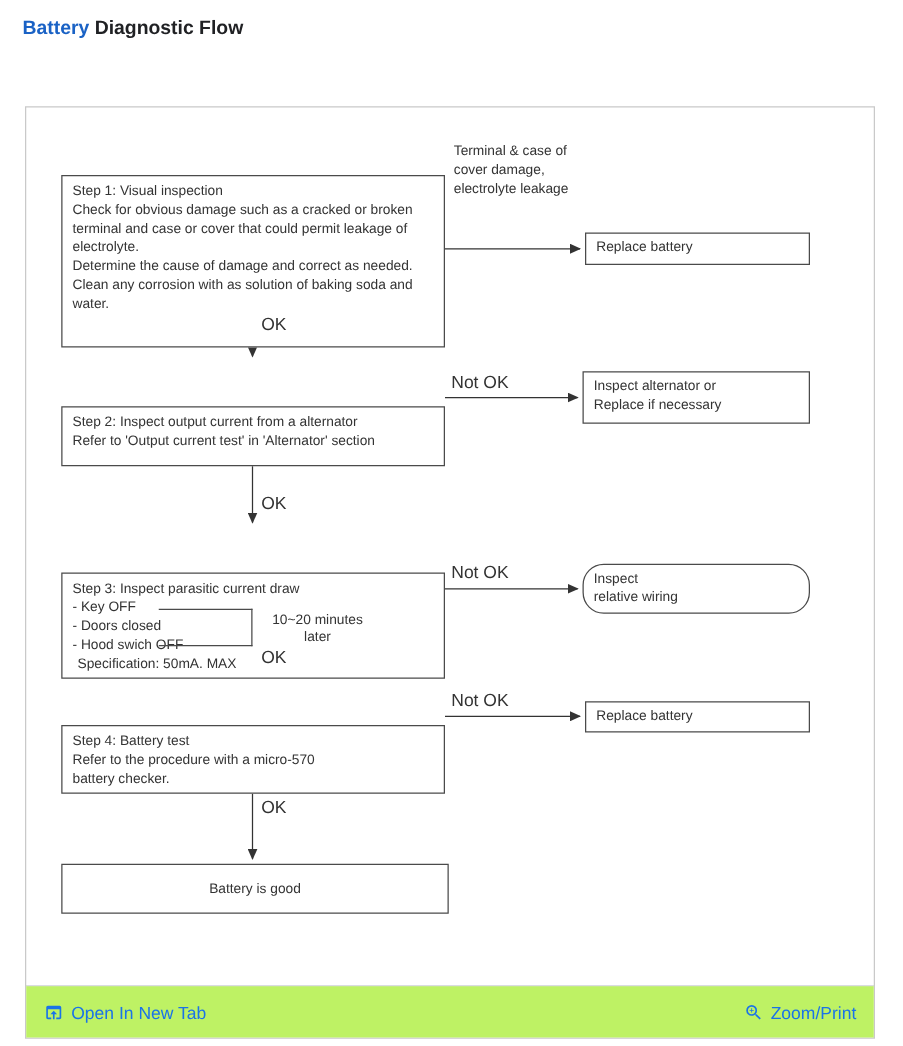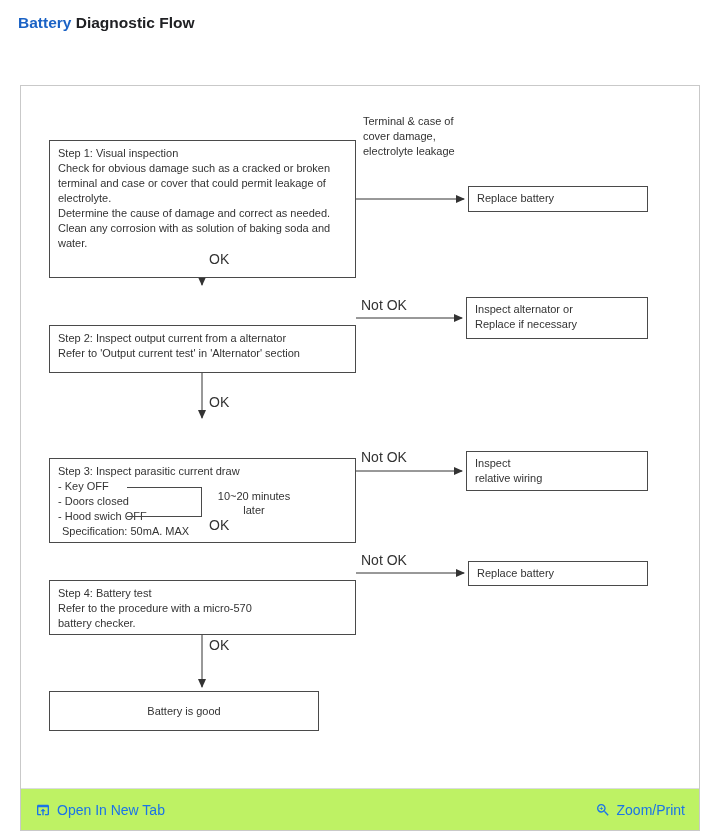--- a/index.html
+++ b/index.html
@@ -20,24 +20,24 @@
   .fbox.pad { padding:5px 8px;margin-top:36px; }
   .preline { white-space:pre-line; }
 
   .step1 { left:28px; top:18px; width:307px; height:138px; }
   .note1 { position:absolute; left:342px; top:28px; width:115px; line-height:15px; }
 
   .replace1 { left:447px; top:100px; width:180px; height:26px; padding:4px 8px; }
   .step2 { left:28px; top:203px; width:307px; height:48px; }
   .alt { left:445px; top:211px; width:182px; height:42px; padding:4px 8px; }
   .step3 { left:28px; top:336px; width:307px; height:85px; }
-  .wiring { left:445px; top:365px; width:182px; height:40px; padding:4px 8px; }
+  .wiring { left:445px; top:365px; width:182px; height:40px; padding:4px 8px;border-radius:17px; }
   .step4 { left:28px; top:458px; width:307px; height:55px; }
   .replace2 { left:447px; top:475px; width:180px; height:25px; padding:4px 8px; }
-  .good { left:28px; top:605px; width:270px; height:40px; display:flex; align-items:center; justify-content:center; }
+  .good { left:28px; top:605px; width:310px; height:40px; display:flex; align-items:center; justify-content:center; }
 
   .lbl { position:absolute; font-size:14px; color:#333; }
   .ok1 { left:188px; top:165px; }
   .ok2 { left:188px; top:308px; }
   .ok3 { left:188px; top:431px; }
   .ok4 { left:188px; top:551px; }
   .nok1 { left:340px; top:211px; }
   .nok2 { left:340px; top:363px; }
   .nok3 { left:340px; top:466px; }
 

